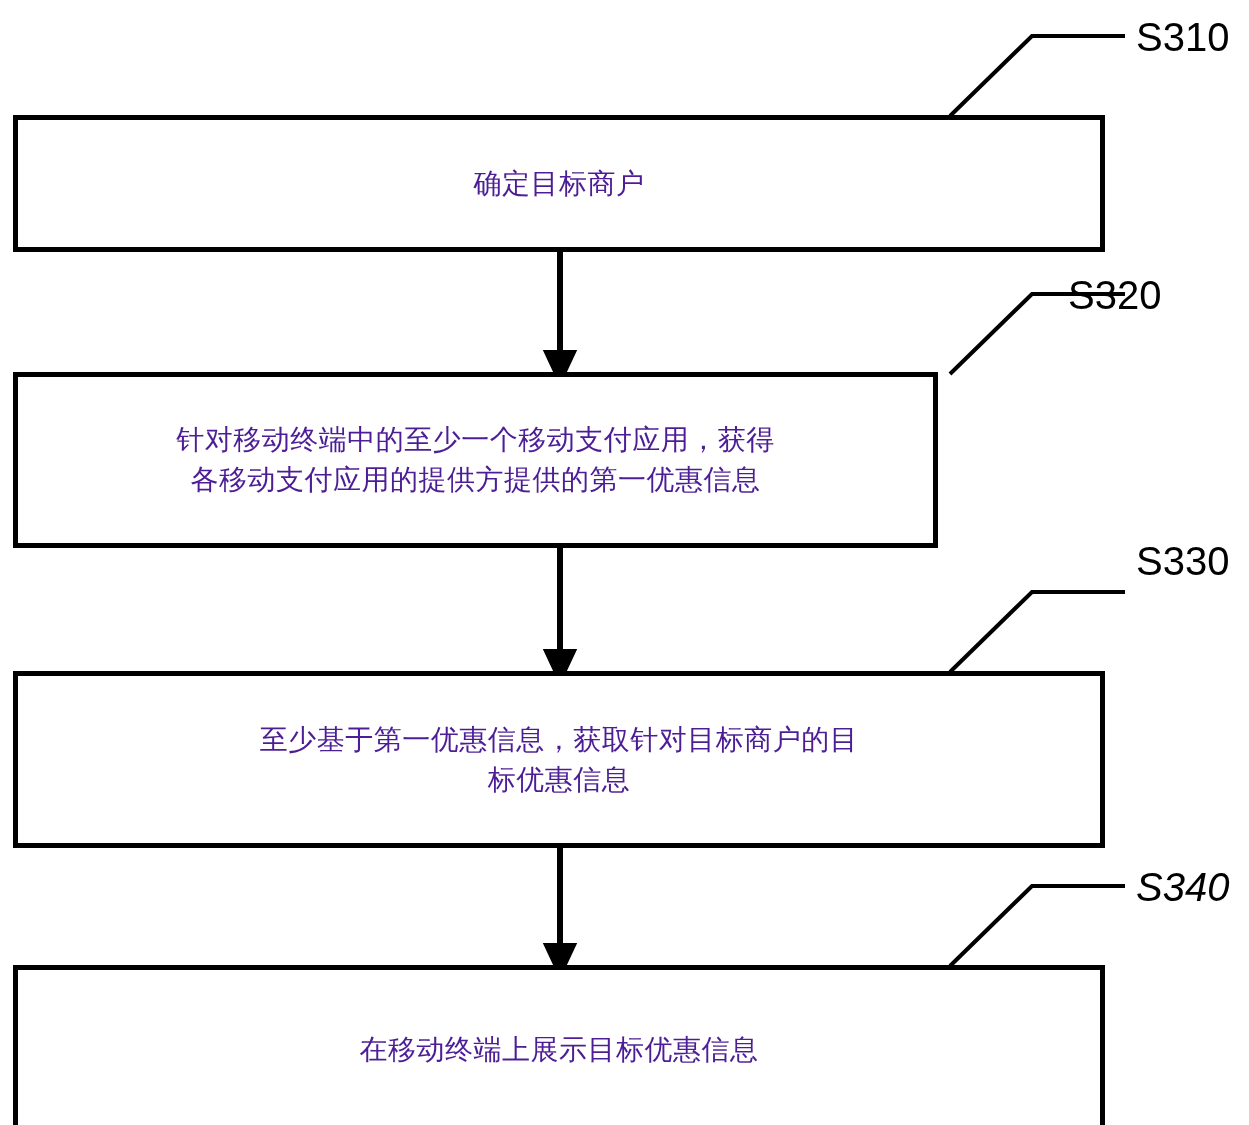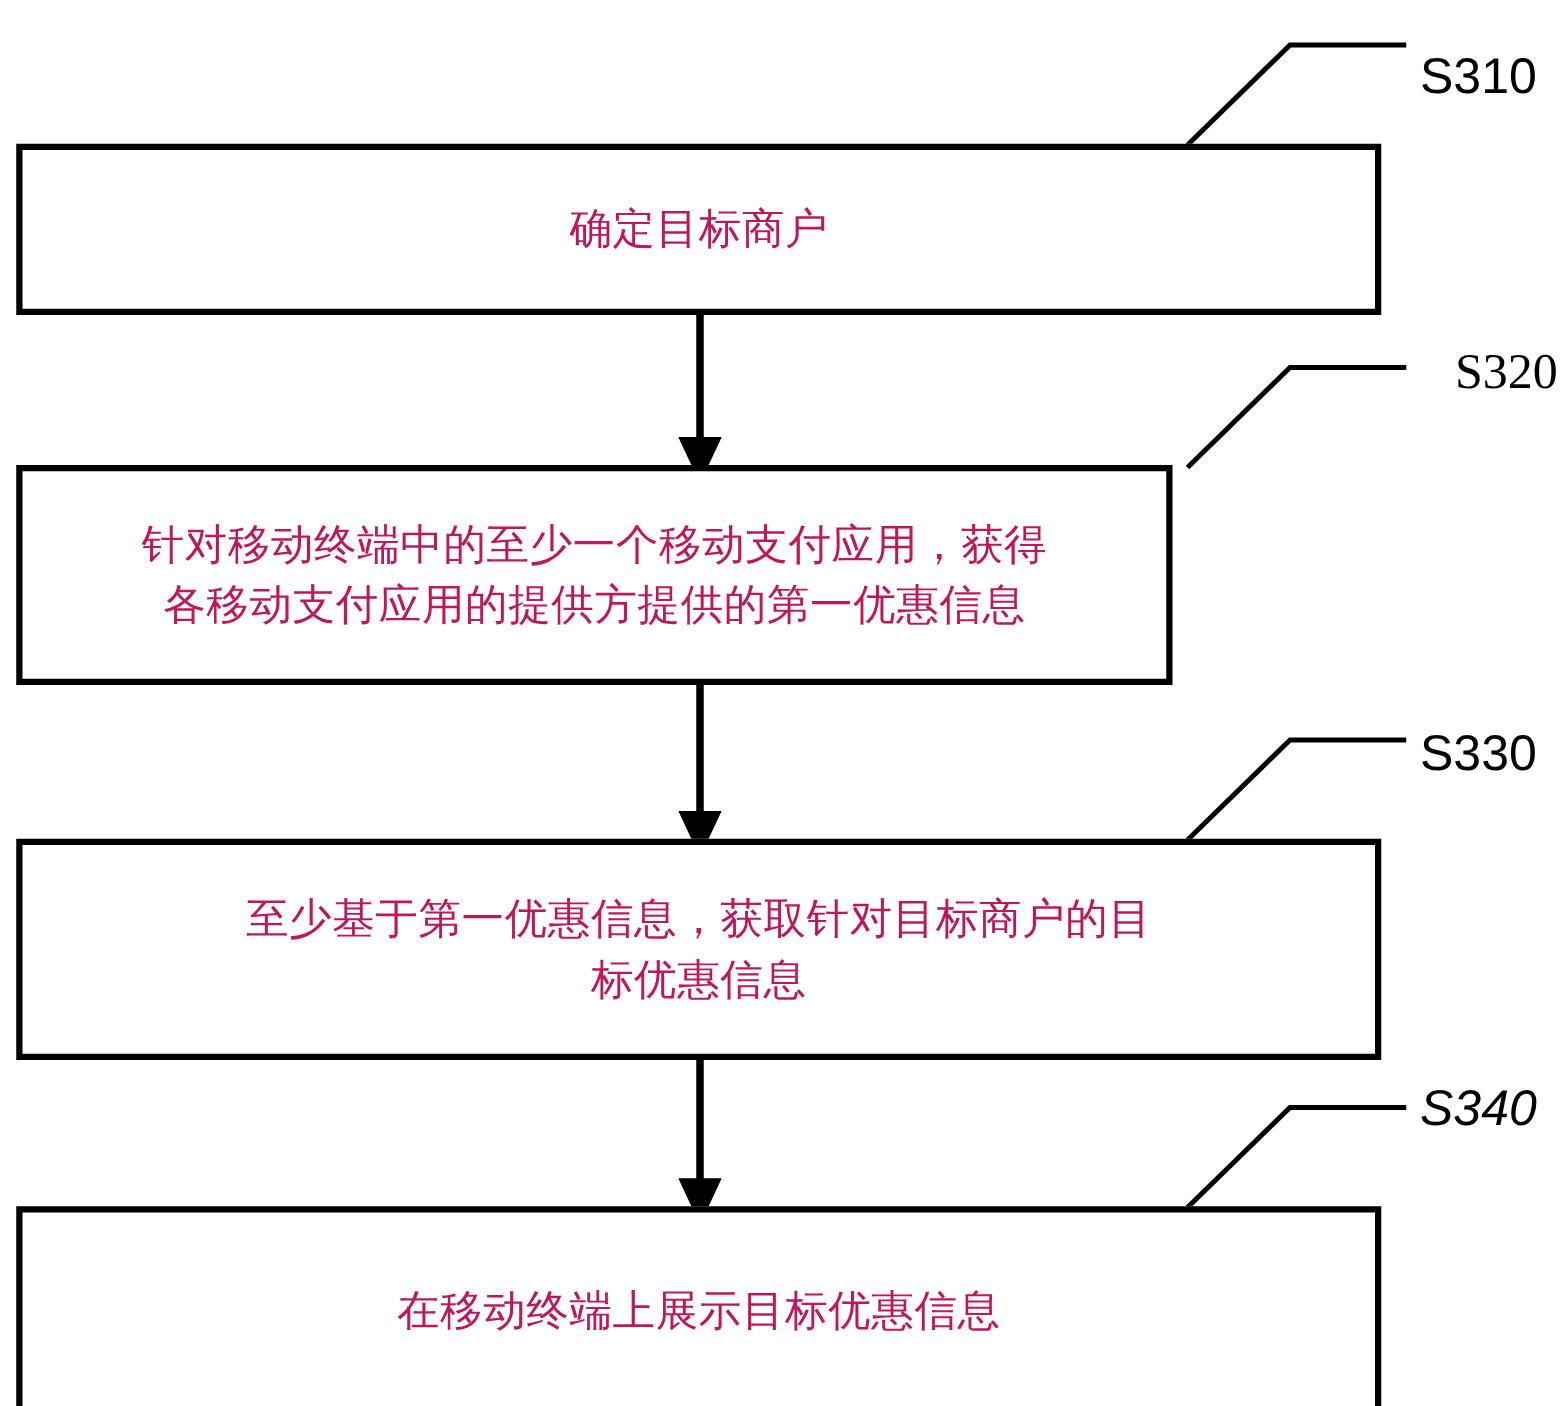--- a/index.html
+++ b/index.html
@@ -29,23 +29,23 @@
     box-sizing: border-box;
     border: 5px solid #000000;
     background: #ffffff;
     display: flex;
     align-items: center;
     justify-content: center;
     text-align: center;
   }
   .box-text {
     font-family: "DejaVu Sans", "Liberation Sans", sans-serif;
-    font-size: 34px;
+    font-size: 28px;
     line-height: 1.42;
-    color: #be185d;
+    color: #4c1d95;
     letter-spacing: 0.5px;
     padding: 0 24px;
     white-space: pre-line;
   }
   .step-label {
     position: absolute;
     font-family: "Liberation Sans", sans-serif;
     font-size: 40px;
     color: #000000;
     letter-spacing: 0px;
@@ -104,21 +104,21 @@
 
   <div class="process-box" style="left:13px; top:671px; width:1092px; height:177px;text-align:center;">
     <span class="box-text">至少基于第一优惠信息，获取针对目标商户的目
 标优惠信息</span>
   </div>
 
   <div class="process-box" style="left:13px; top:965px; width:1092px; height:169px;">
     <span class="box-text">在移动终端上展示目标优惠信息</span>
   </div>
 
-  <div class="step-label" style="left:1136px; top:15px;margin-top:24px;">S310</div>
+  <div class="step-label" style="left:1136px; top:15px;">S310</div>
 
-  <div class="step-label" style="left:1164px; top:273px;font-family:Liberation Serif, serif;">S320</div>
+  <div class="step-label" style="left:1068px; top:273px;">S320</div>
 
-  <div class="step-label" style="left:1136px; top:581px;">S330</div>
+  <div class="step-label" style="left:1136px; top:539px;">S330</div>
 
   <div class="step-label" style="left:1136px; top:865px;font-style:italic;">S340</div>
 
 </div>
 
 </body></html>

